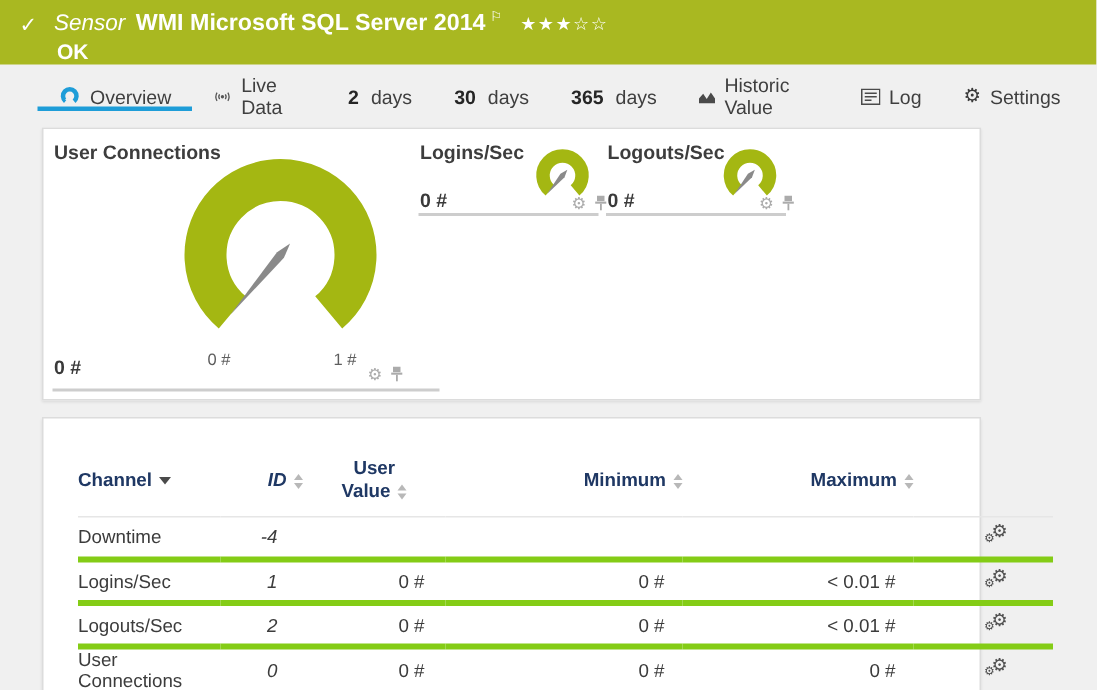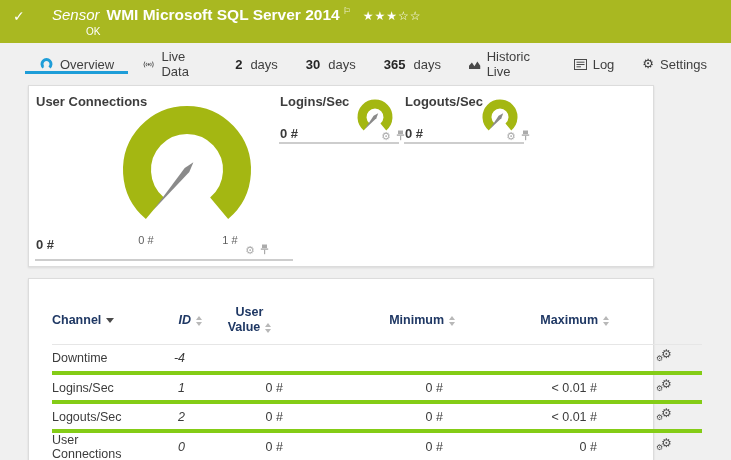--- a/index.html
+++ b/index.html
@@ -5,26 +5,26 @@
   * { margin:0; padding:0; box-sizing:border-box; }
   html,body { width:731px; height:460px; overflow:hidden; }
   body {
     font-family:"Liberation Sans","DejaVu Sans",sans-serif;
     background:#f0f0f0; position:relative; color:#3c3c3c;
   }
 
   
   .topbar { position:absolute; top:0; left:0; width:731px; height:43px; background:#a9b821; color:#fff; }
   .topbar .chk { position:absolute; left:13px; top:8px; font-size:14px; font-weight:bold; }
-  .title-line { position:absolute; left:52px; top:6px; white-space:nowrap; }
+  .title-line { position:absolute; left:36px; top:6px; white-space:nowrap; }
   .kind { font-style:italic; font-size:15px; margin-right:7px; }
   .sensor-title { font-size:15.5px; font-weight:bold; }
   .flag { font-size:9px; vertical-align:super; margin-left:3px; }
   .stars { font-size:12px; letter-spacing:1px; margin-left:12px; }
-  .ok-text { position:absolute; left:38px; top:26px; font-size:10px; font-weight:normal;margin-left:48px; }
+  .ok-text { position:absolute; left:38px; top:26px; font-size:14px; font-weight:bold; }
 
   
   .tabbar { position:absolute; top:43px; left:0; width:731px; height:42px;
     display:flex; justify-content:space-between; align-items:stretch; padding:0 10px 0 25px; }
   .tab { position:relative; display:flex; align-items:center; gap:6px;
     padding:16px 14px; font-size:13px; color:#3f3f3f; cursor:pointer; }
   .tab .num { font-weight:bold; color:#262626; margin-right:2px; }
   .tab.active::after { content:""; position:absolute; left:0; right:0; bottom:11px;
     height:3px; background:#1e9dd8; }
   .tab .gear-glyph { font-size:13px; color:#3a3a3a; line-height:12px; }
@@ -112,21 +112,21 @@
     <span>days</span>
   </div>
   <div class="tab">
     <span class="num">365</span>
     <span>days</span>
   </div>
   <div class="tab">
     <svg width="14" height="11" viewBox="0 0 14 11">
       <path d="M0 11 L0 7 L3.5 3 L6.5 7.5 L10 2 L13.5 7 L13.5 11 Z" fill="#4a4a4a"></path>
     </svg>
-    <span>Historic Live</span>
+    <span>Historic Value</span>
   </div>
   <div class="tab">
     <svg width="13" height="11" viewBox="0 0 13 11">
       <rect x="0.5" y="0.5" width="12" height="10" fill="none" stroke="#4a4a4a"></rect>
       <line x1="2.5" y1="3.2" x2="10.5" y2="3.2" stroke="#4a4a4a"></line>
       <line x1="2.5" y1="5.5" x2="10.5" y2="5.5" stroke="#4a4a4a"></line>
       <line x1="2.5" y1="7.8" x2="7" y2="7.8" stroke="#4a4a4a"></line>
     </svg>
     <span>Log</span>
   </div>

